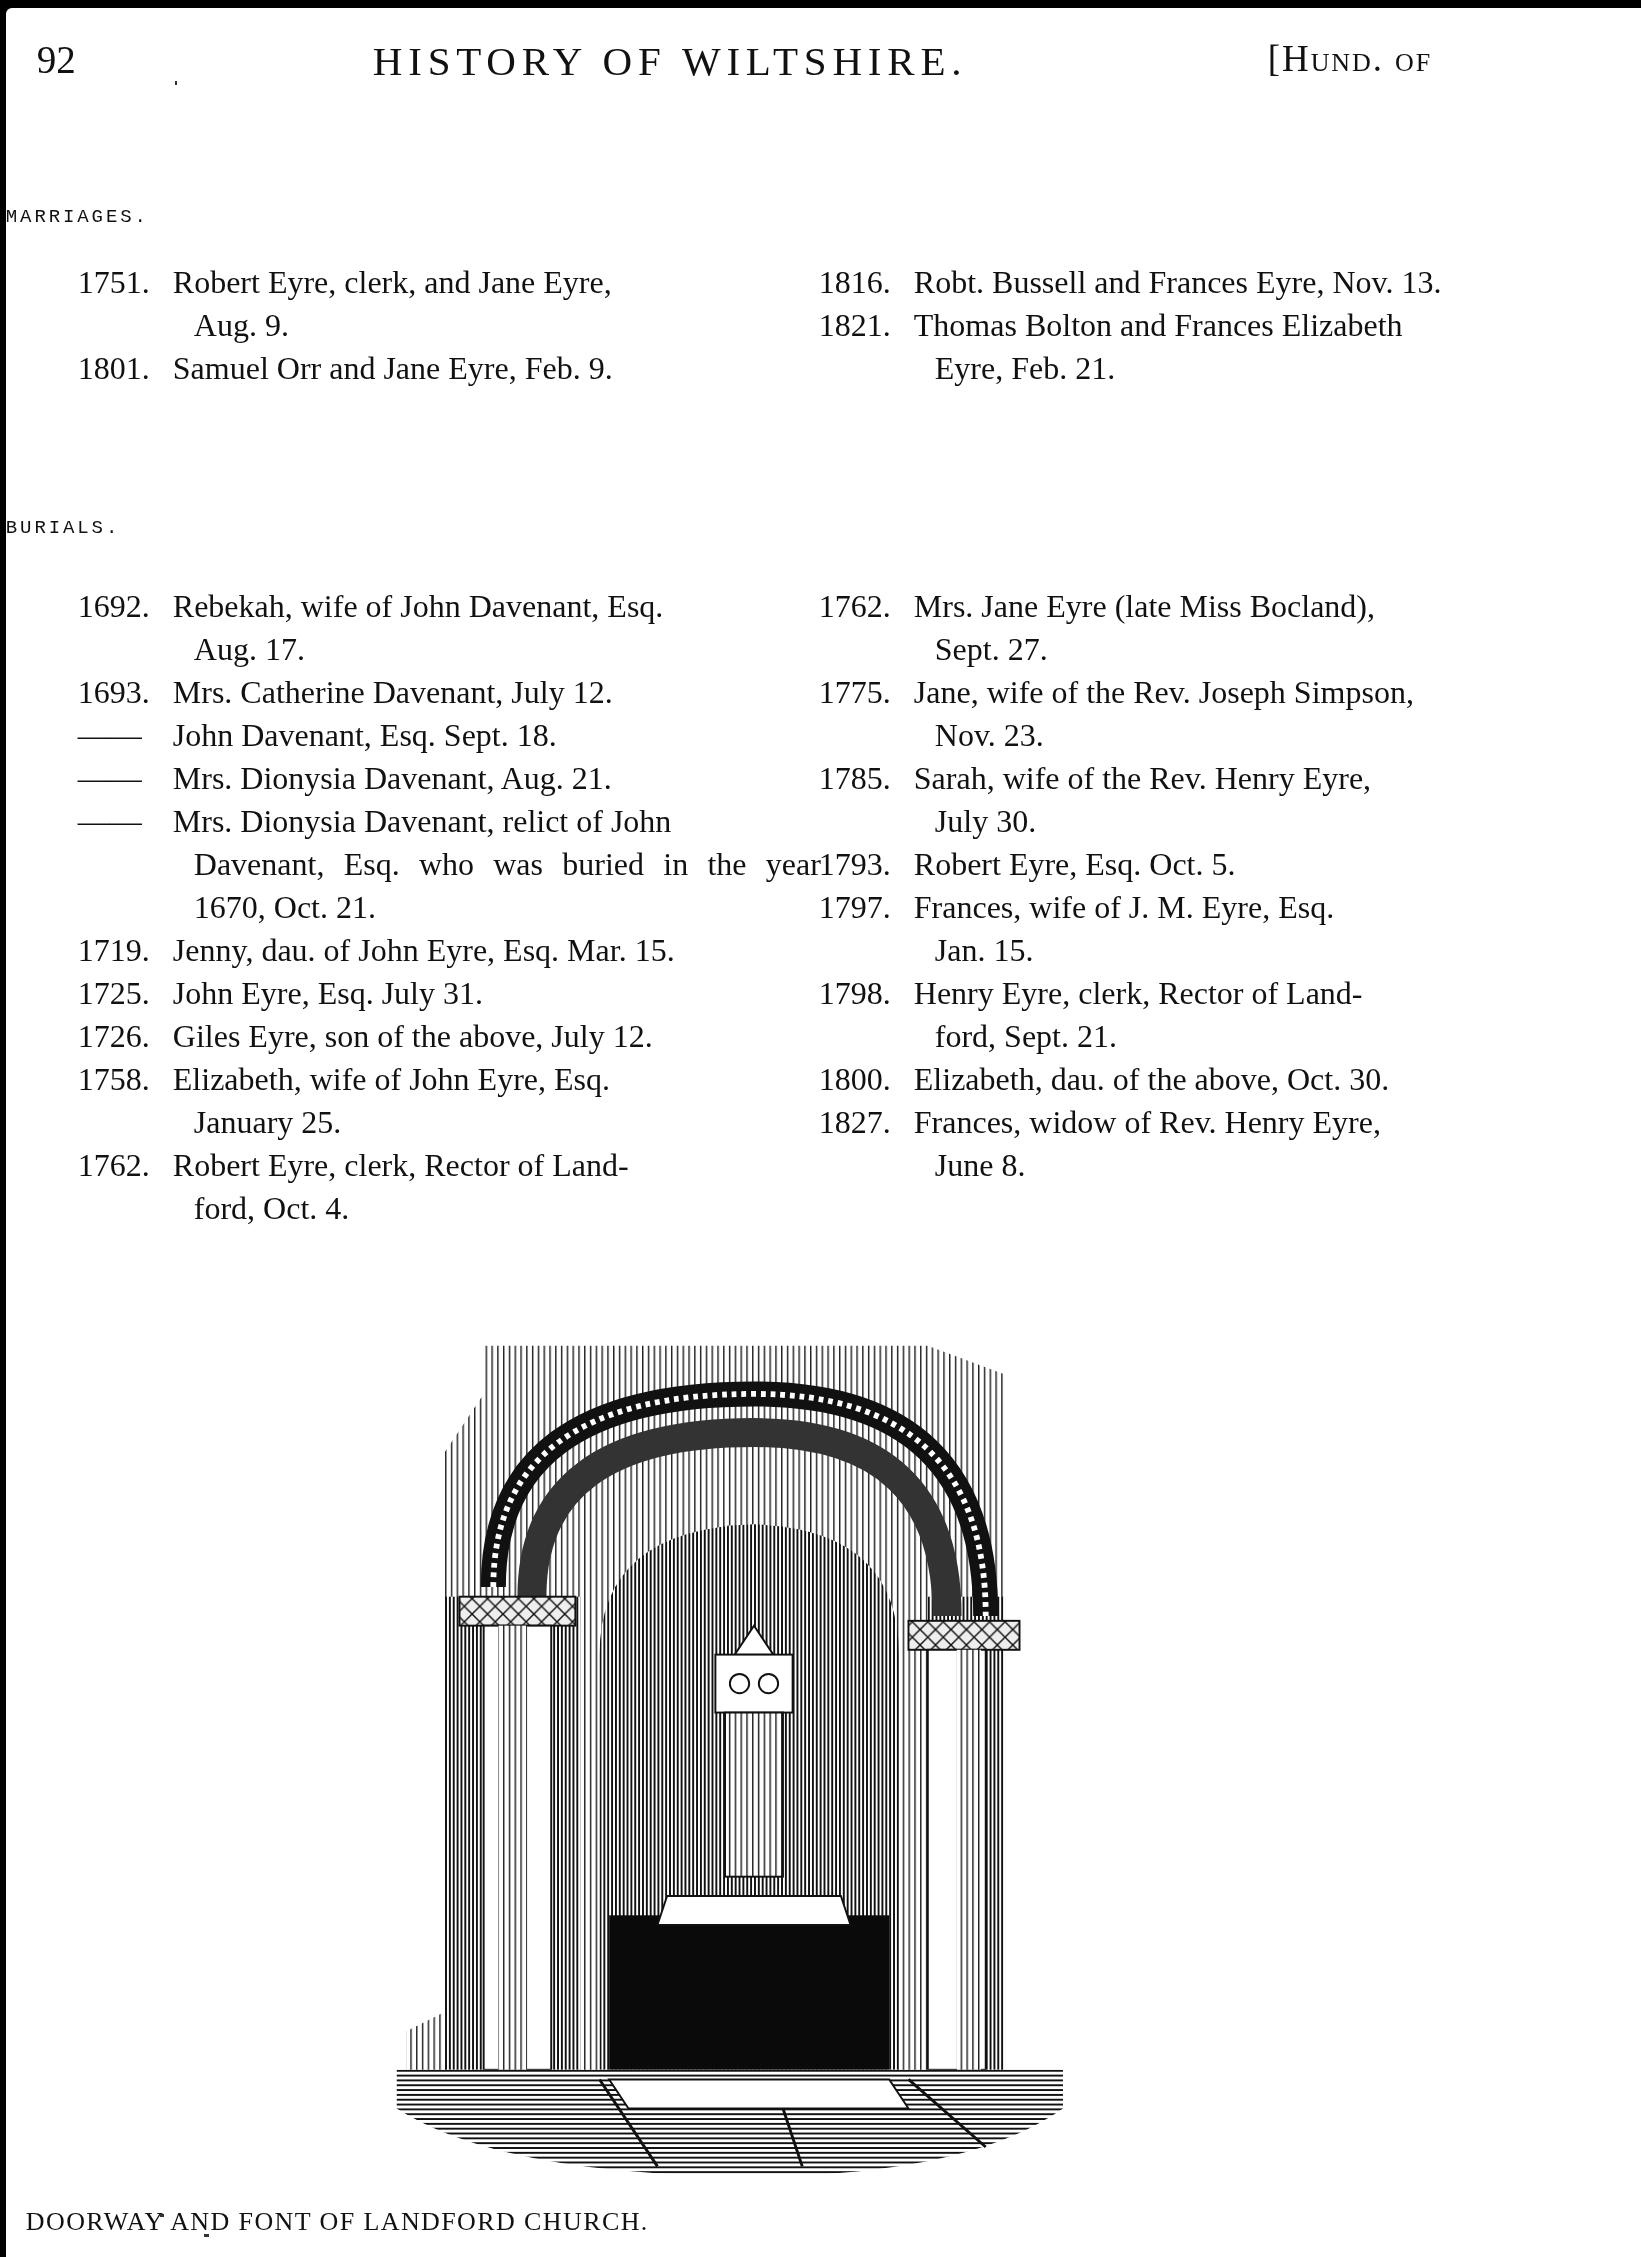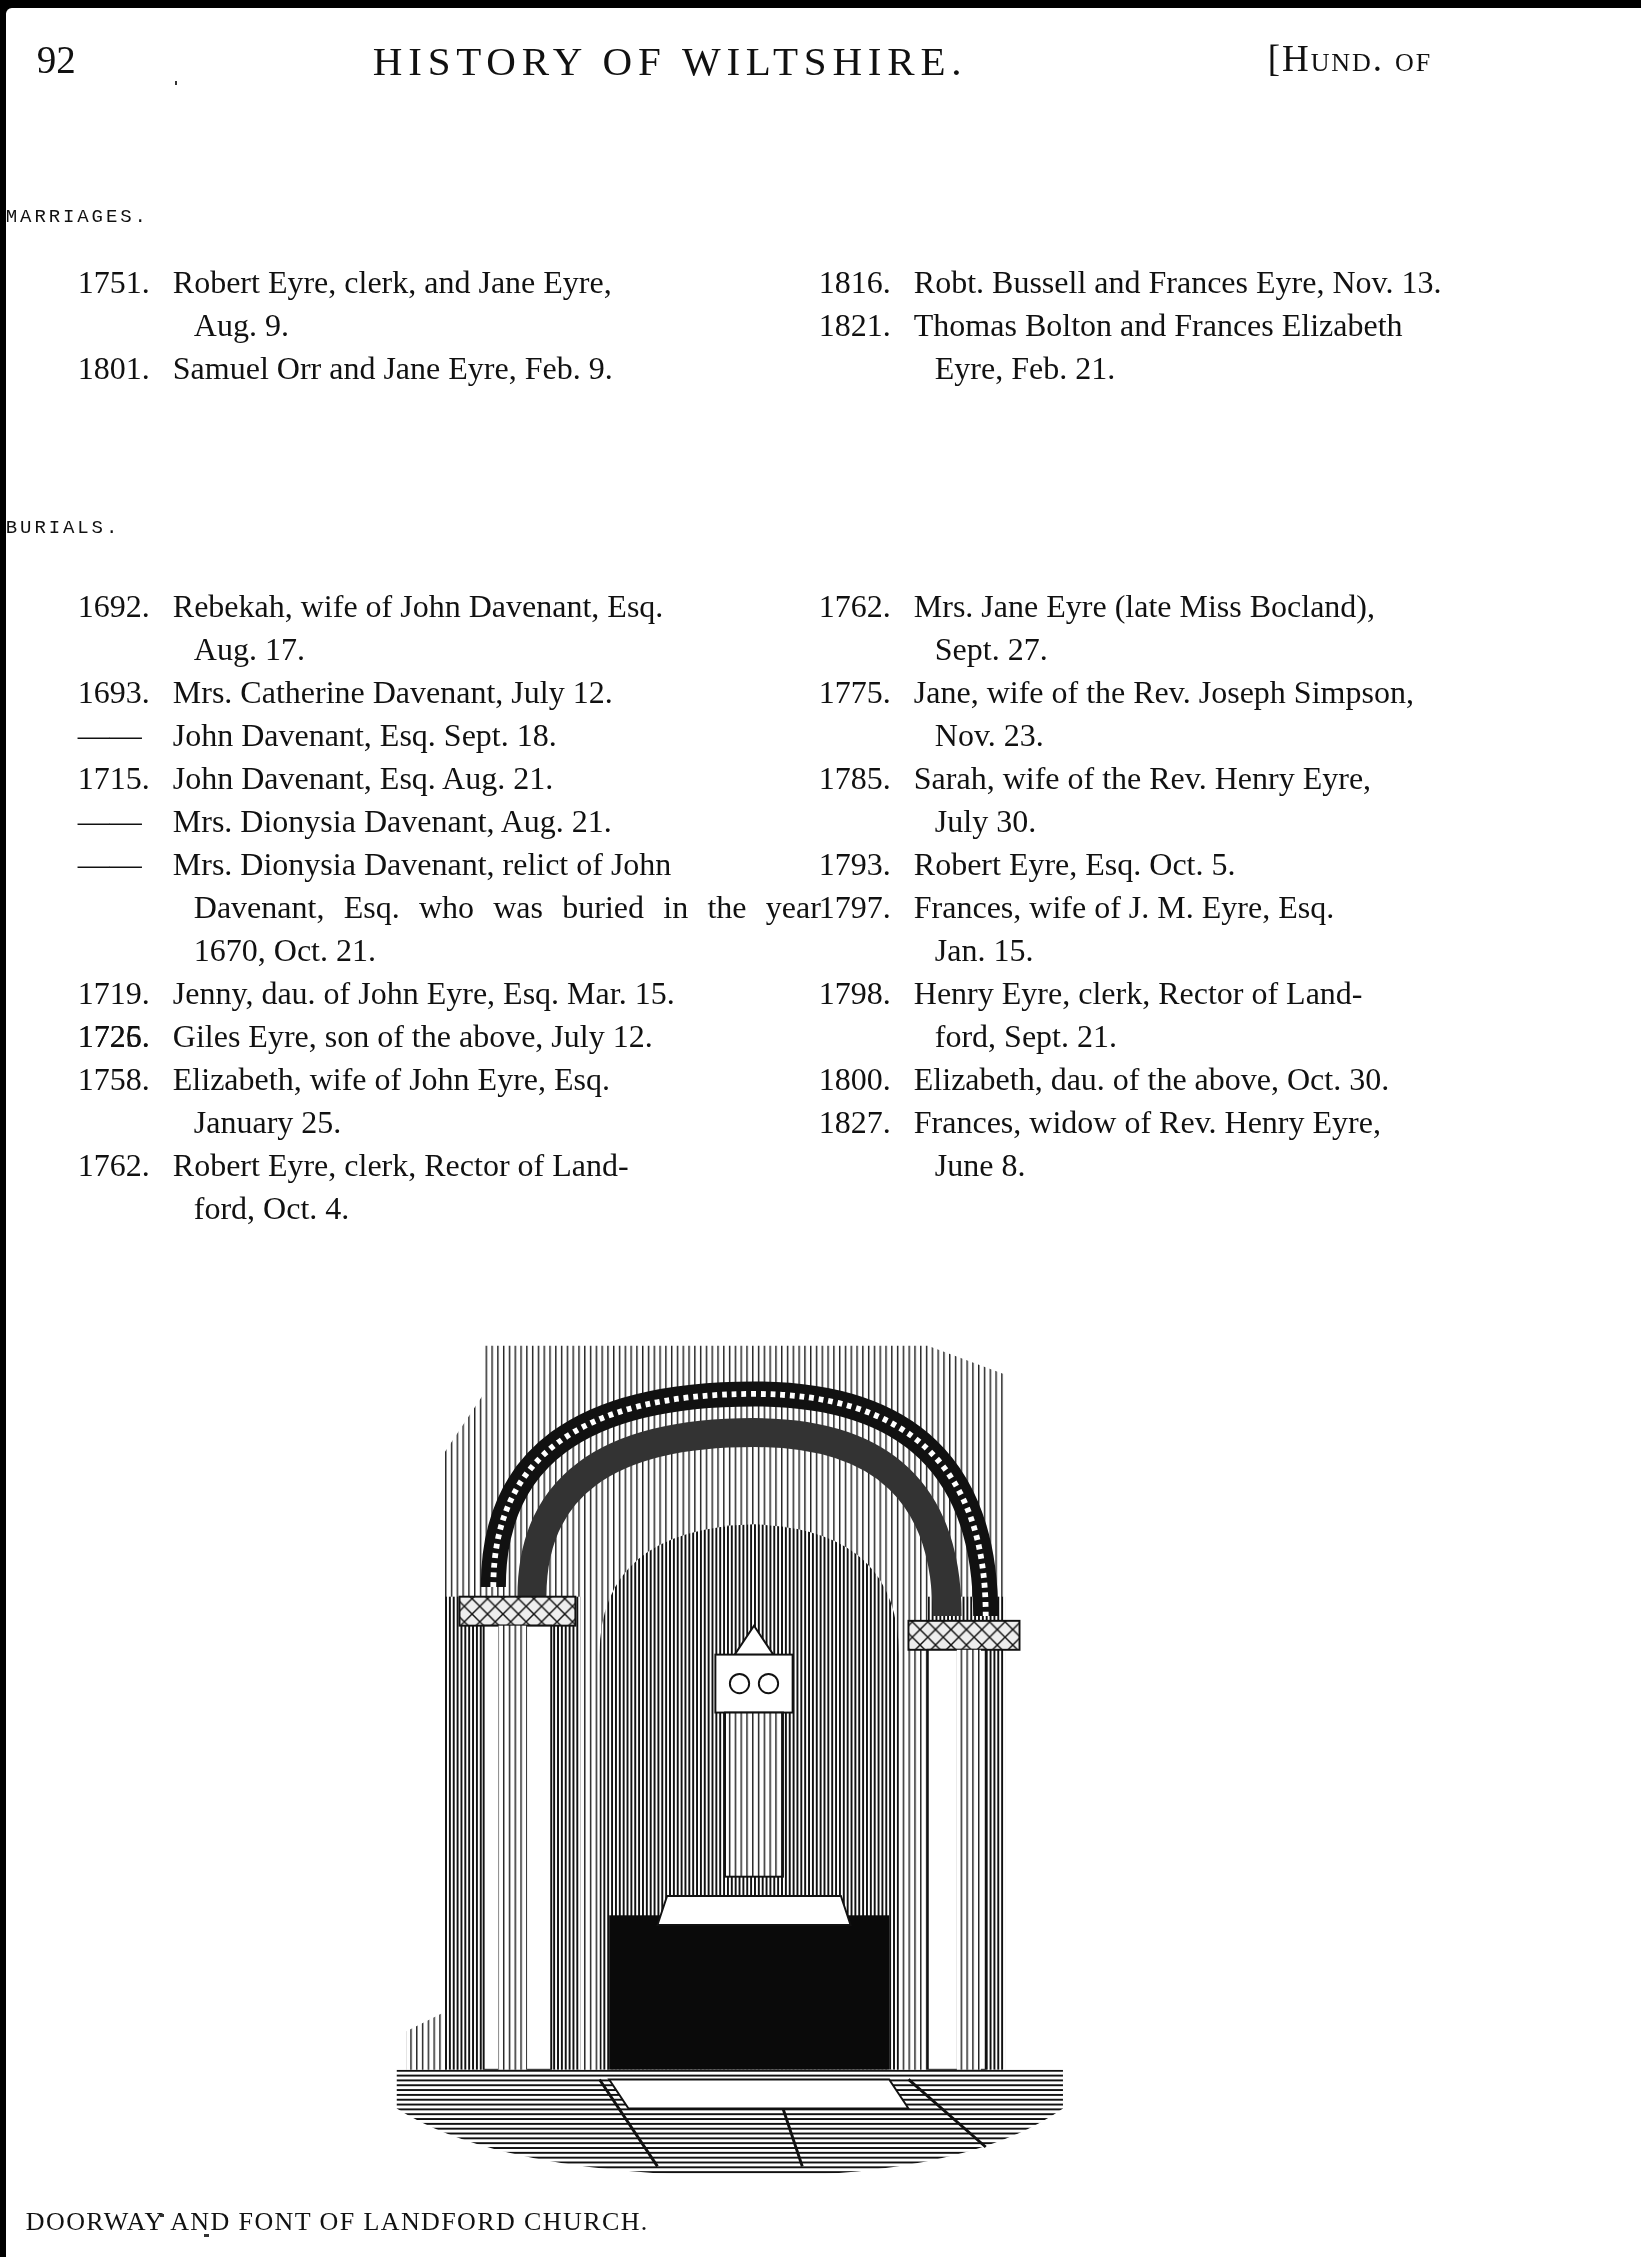--- a/index.html
+++ b/index.html
@@ -75,38 +75,35 @@
       </div>
     <div class="entry">
         <span class="year">1693.</span>
         <span class="text">Mrs. Catherine Davenant, July 12.</span>
       </div>
     <div class="entry">
         <span class="year">——</span>
         <span class="text">John Davenant, Esq. Sept. 18.</span>
       </div>
     <div class="entry">
-        <span class="year">1715.</span>
-        <span class="text">John Davenant, Esq. Aug. 21.</span>
-      </div>
-    <div class="entry">
         <span class="year">——</span>
         <span class="text">Mrs. Dionysia Davenant, Aug. 21.</span>
       </div>
     <div class="entry">
         <span class="year">——</span>
         <span class="text">Mrs. Dionysia Davenant, relict of John</span>
         <span class="cont">Davenant, Esq. who was buried in the year 1670, Oct. 21.</span>
       </div>
     <div class="entry">
         <span class="year">1719.</span>
         <span class="text">Jenny, dau. of John Eyre, Esq. Mar. 15.</span>
       </div>
     <div class="entry">
         <span class="year">1725.</span>
+        <span class="text">John Eyre, Esq. July 31.</span>
       </div>
     <div class="entry">
         <span class="year">1726.</span>
         <span class="text">Giles Eyre, son of the above, July 12.</span>
       </div>
     <div class="entry">
         <span class="year">1758.</span>
         <span class="text">Elizabeth, wife of John Eyre, Esq.</span>
         <span class="cont">January 25.</span>
       </div>

